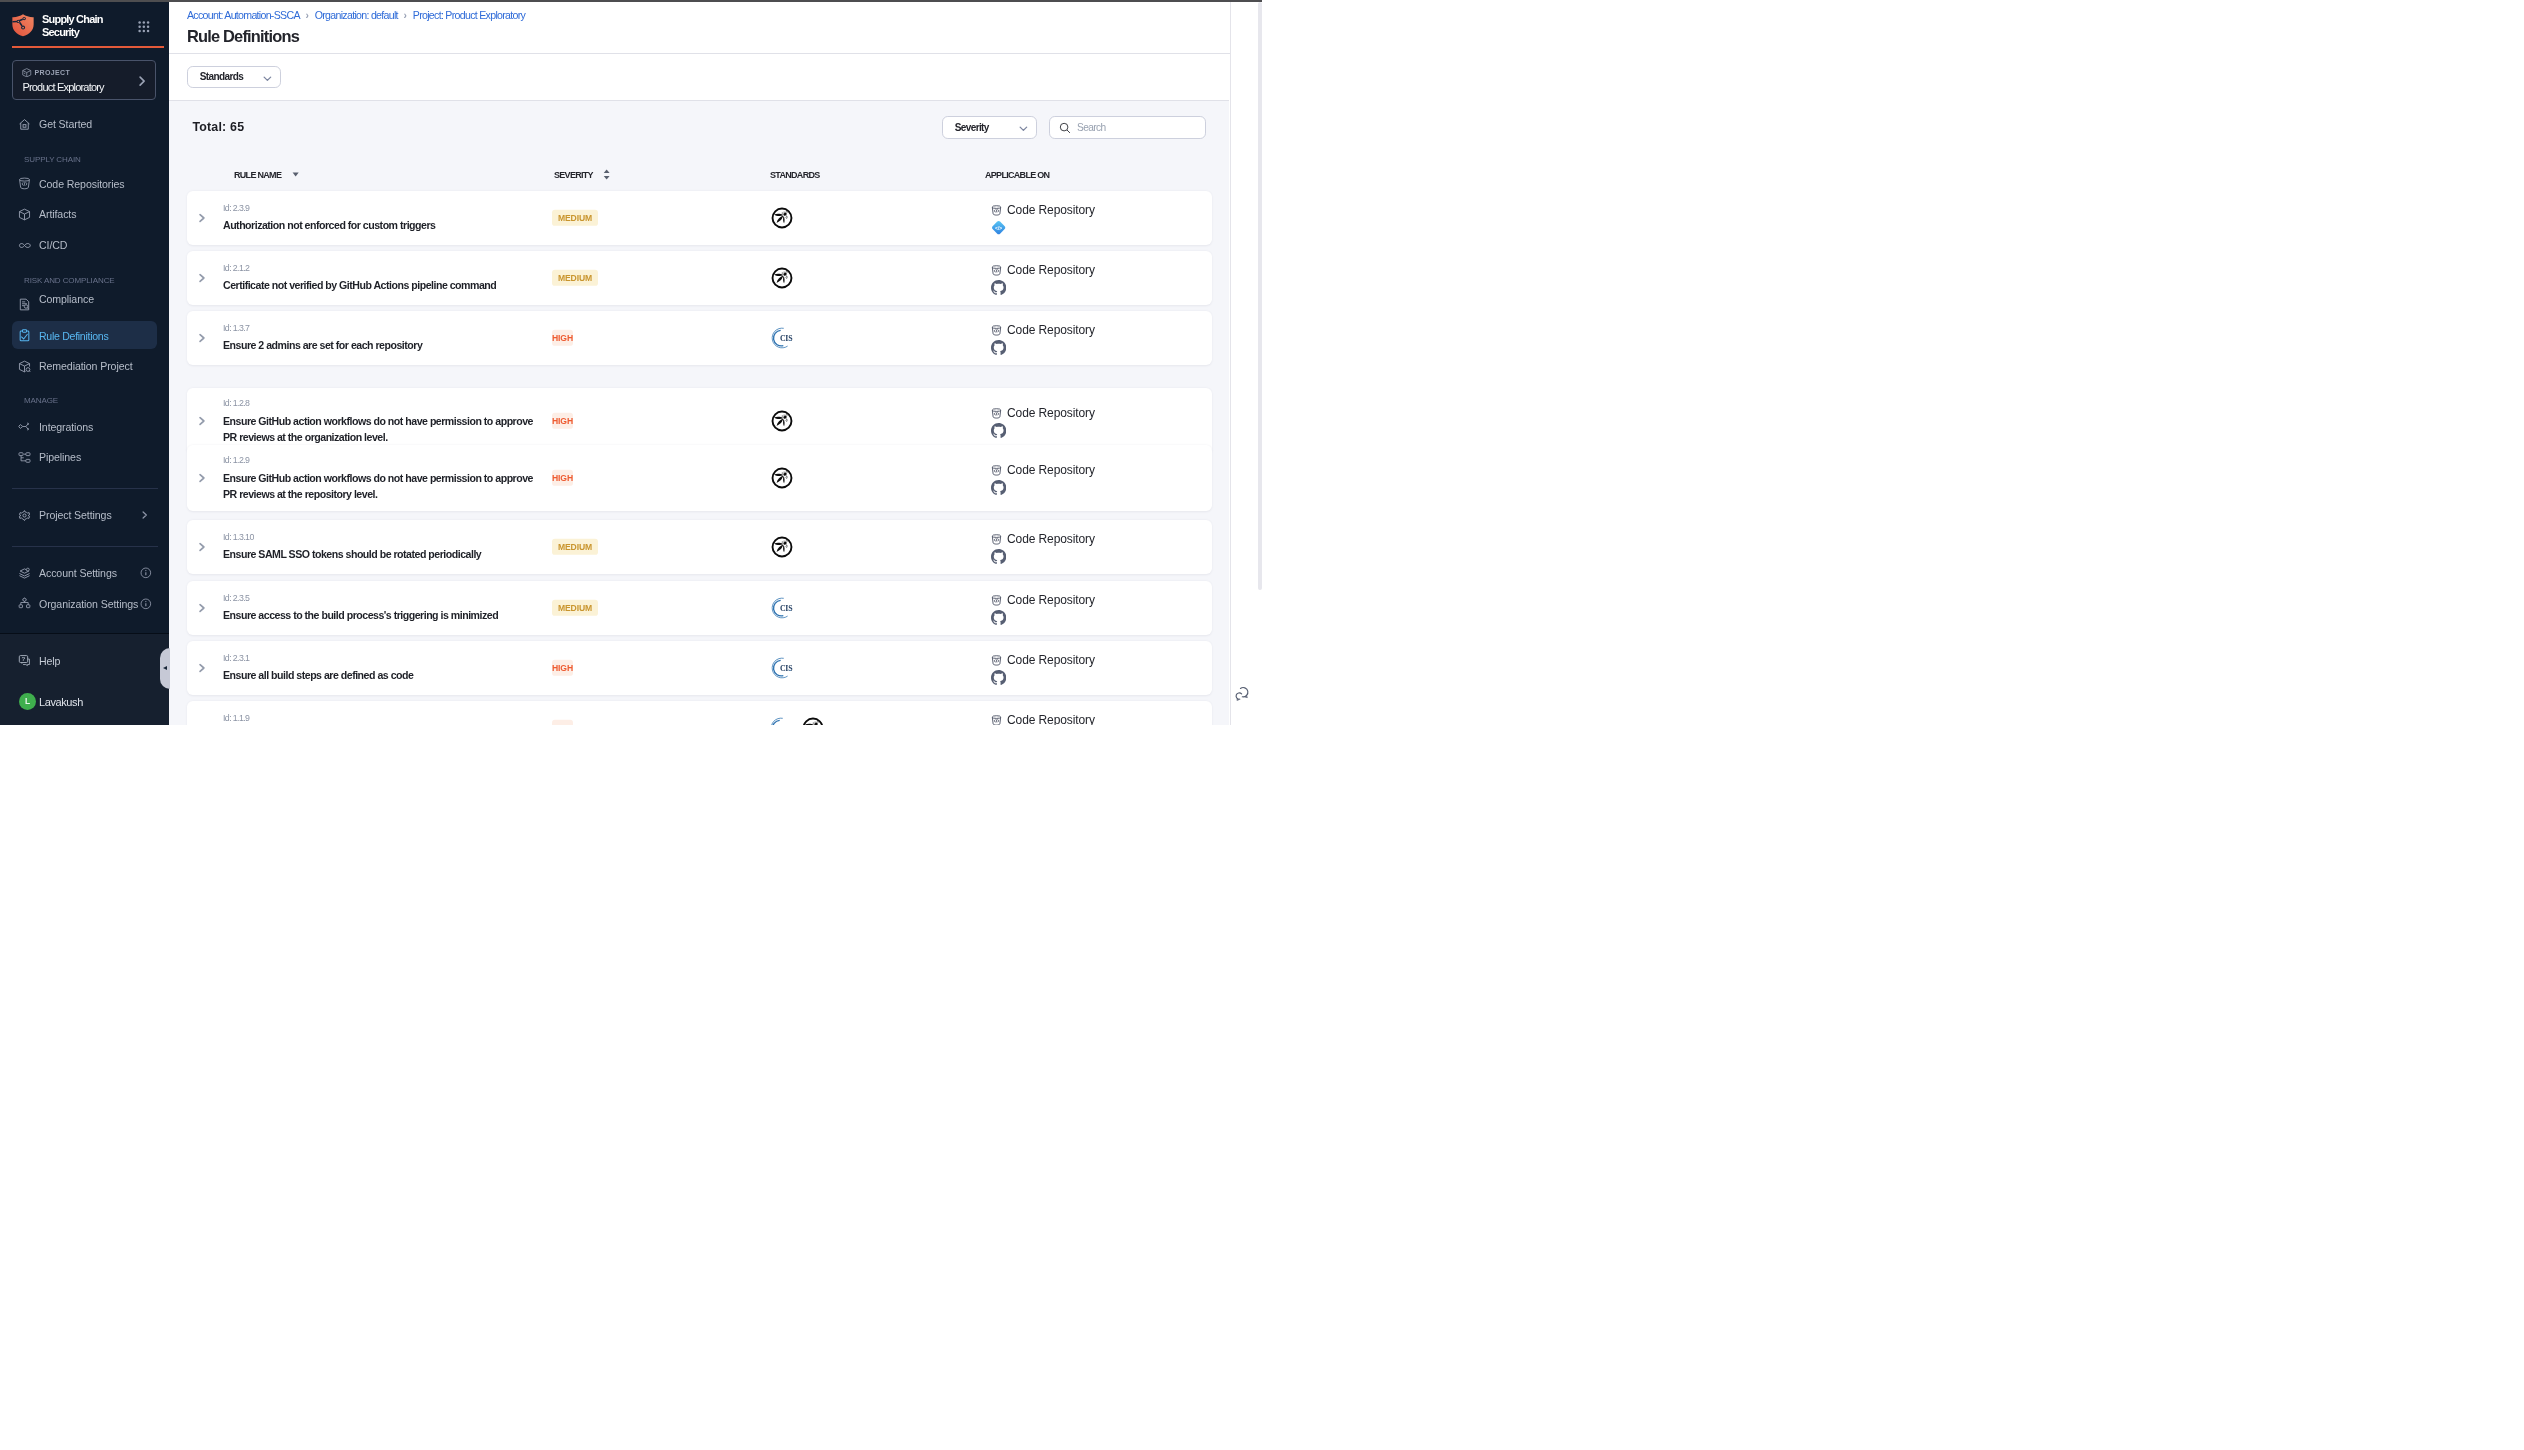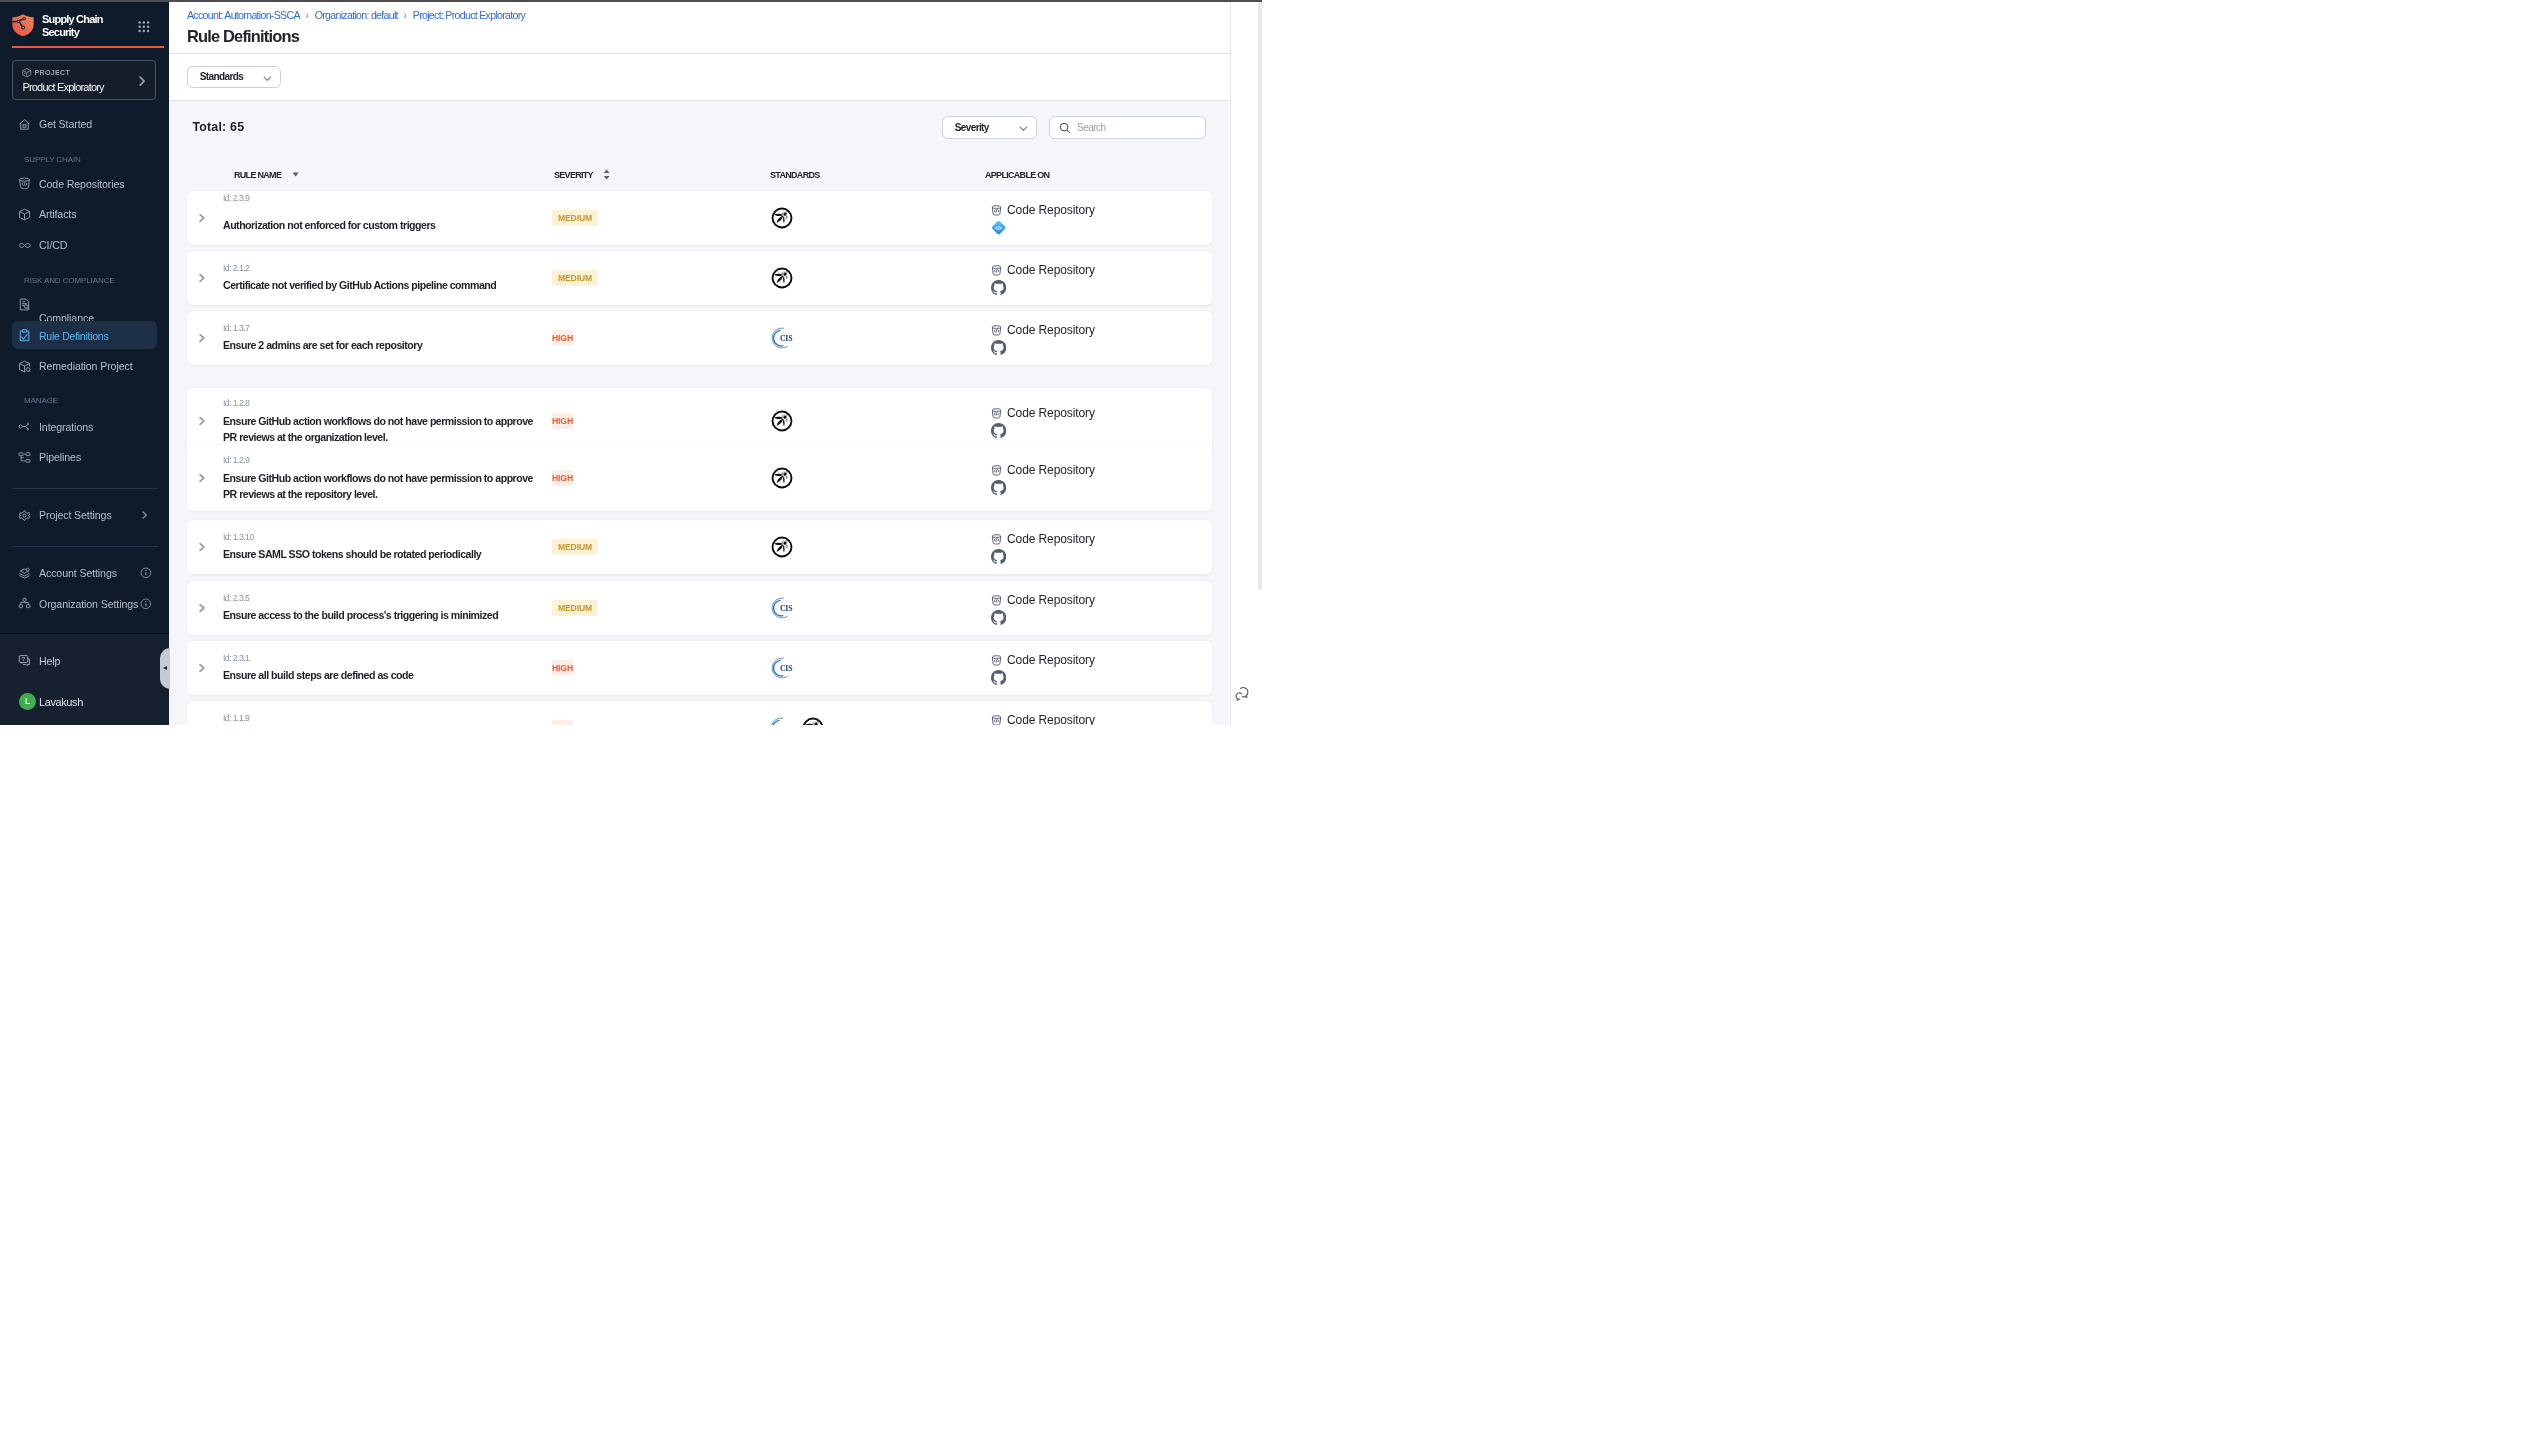--- a/index.html
+++ b/index.html
@@ -129,21 +129,21 @@
     <div class="sb-item" style="top:245px">CI/CD</div>
 
     <div class="sb-head" style="top:280px">RISK AND COMPLIANCE</div>
 
     <svg class="sb-ico" style="top:298px" viewBox="0 0 18 18" fill="none" stroke="#99a1b2" stroke-width="1.25">
       <path d="M3.2 1.6 L11.2 1.6 L14.8 5.2 L14.8 16.4 L3.2 16.4 Z"></path>
       <path d="M5.6 5.4 L10 5.4 M5.6 8 L12.4 8 M5.6 10.6 L8.6 10.6"></path>
       <circle cx="11.1" cy="11.8" r="2.4"></circle>
         <path d="M12.9 13.6 L14.6 15.3"></path>
     </svg>
-    <div class="sb-item" style="top:318px">Compliance</div>
+    <div class="sb-item" style="top:299px">Compliance</div>
 
     <div class="abs" style="left:12px;top:321px;width:145px;height:28px;background:#1d2e47;border-radius:5.8px;"></div>
     <svg class="sb-ico" style="top:329px" viewBox="0 0 18 18" fill="none" stroke="#57b6f1" stroke-width="1.4">
       <rect x="3" y="2.8" width="12" height="13.6" rx="1.2"></rect>
       <rect x="6.2" y="1.2" width="5.6" height="3.2" rx="0.8" fill="#1d2e47"></rect>
       <path d="M4.6 10.6 L7.8 13.8 L13.2 7.0"></path>
     </svg>
     <div class="sb-item" style="top:336px;color:#58b7f1;font-weight:400;letter-spacing:-0.3px;">Rule Definitions</div>
 
     <svg class="sb-ico" style="top:360px" viewBox="0 0 18 18" fill="none" stroke="#99a1b2" stroke-width="1.25">
@@ -263,21 +263,21 @@
     <svg class="abs" style="left:434px;top:68px" width="7.3" height="11" viewBox="0 0 10 15" fill="#585f6e">
         <path d="M1 5.6 L9 5.6 L5 0.6 Z"></path>
         <path d="M1 9.4 L9 9.4 L5 14.4 Z"></path>
       </svg>
     <div class="colhead" style="left:601px;">STANDARDS</div>
     <div class="colhead" style="left:816px;">APPLICABLE ON</div>
     <div class="card" style="top:90px;height:54px;">
         <svg class="chev" width="9.5" height="9.5" viewBox="0 0 13 13" fill="none" stroke="#949cac" stroke-width="2.3" stroke-linecap="round" stroke-linejoin="round">
           <path d="M4.2 1.9 L9.4 6.5 L4.2 11.1"></path>
         </svg>
-        <div class="rid" style="top:7px;text-align:center;">Id: 2.3.9</div>
+        <div class="rid" style="top:17px;text-align:center;">Id: 2.3.9</div>
         <div class="rname" style="top:26px;">Authorization not enforced for custom triggers</div>
         <div class="pill med" style="top:27px;">MEDIUM</div>
         <svg class="std" style="left:595px;top:27px" width="22.6" height="22.6" viewBox="0 0 31 31">
 <circle cx="15.5" cy="15.5" r="13" fill="none" stroke="#0b0b0b" stroke-width="2.6"></circle>
 <g fill="#0b0b0b">
 <path d="M4.6 10.6 C8.6 9.2 13.8 9.4 17.4 11.5 C13.6 13.7 7.8 13.3 4.6 10.6 Z"></path>
 <path d="M8.1 21.9 C9.2 17.6 12.8 13.9 17.1 12.2 C16.4 16.6 12.6 20.7 8.1 21.9 Z"></path>
 <path d="M17.6 12.3 C19.2 14.9 19.5 19.5 18.3 23.2 C16.8 20.3 16.6 15.1 17.6 12.3 Z"></path>
 <ellipse cx="19.6" cy="10.3" rx="2.3" ry="1.9" transform="rotate(-20 19.6 10.3)"></ellipse>
 </g>

